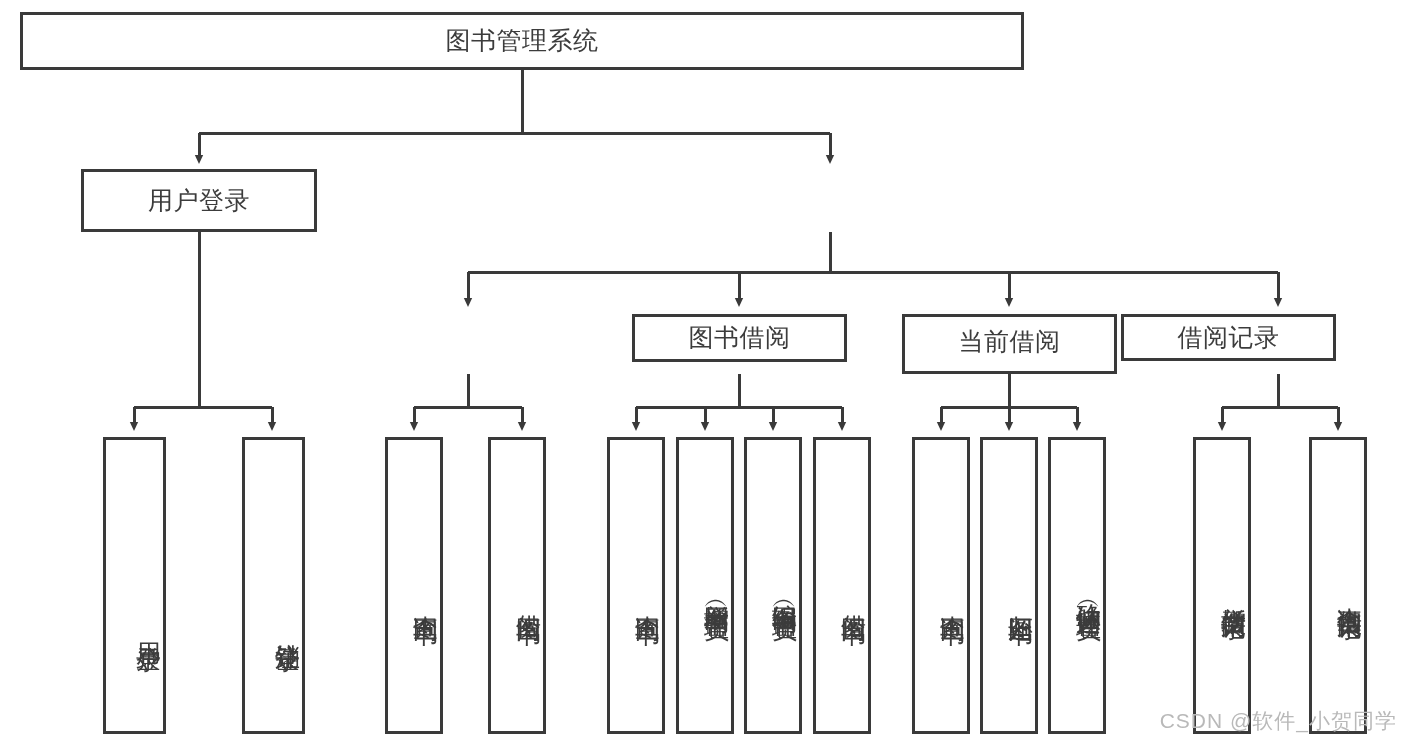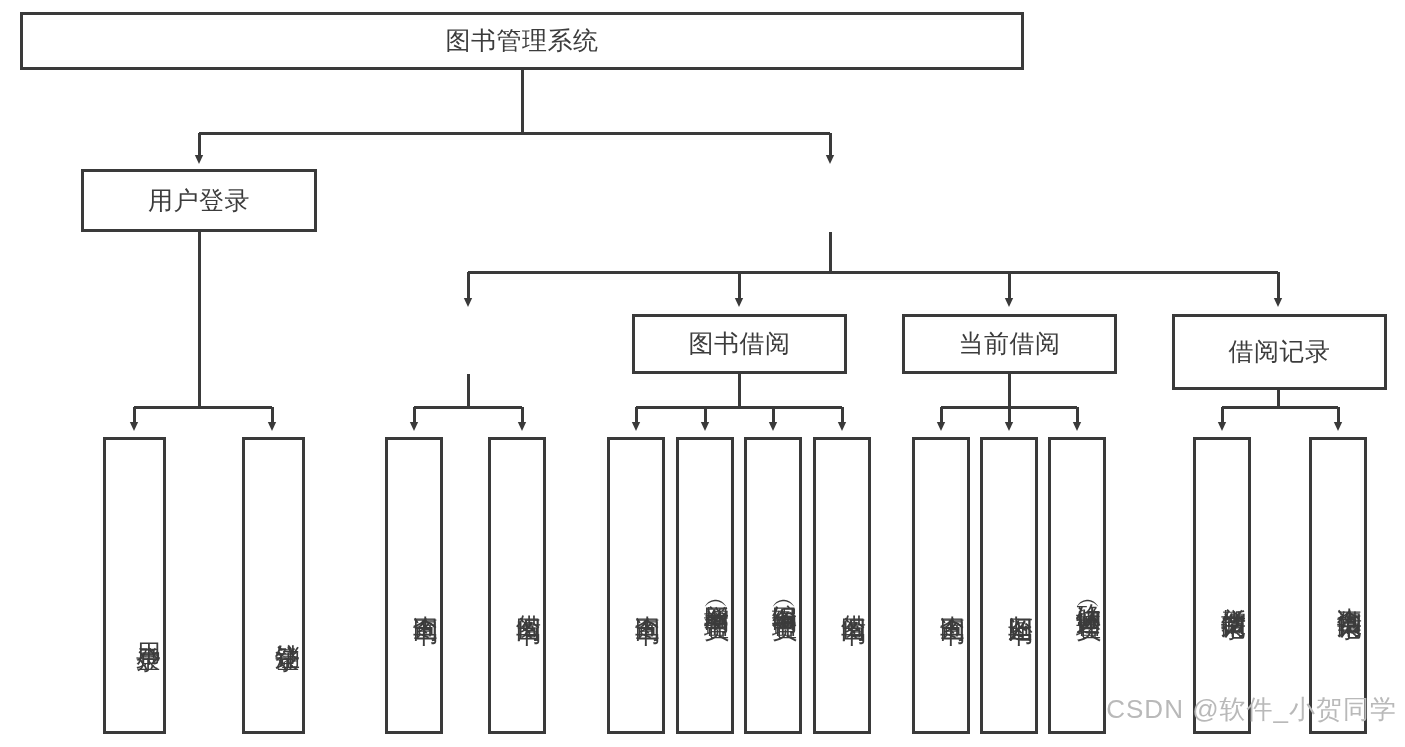--- a/index.html
+++ b/index.html
@@ -54,22 +54,22 @@
     padding-top: 14px;
   }
   .node.vert.mid-start { padding-top: 82px; }
   .node.vert.deep-start { padding-top: 26px; }
   .node.vert .vtext {
     display: block;
   }
   #watermark {
     position: absolute;
     right: 8px;
-    bottom: 20px;
-    font-size: 26px;
+    bottom: 12px;
+    font-size: 21px;
     color: #b9b9b9;
     letter-spacing: 1px;
     white-space: nowrap;
   }
 </style>
 </head>
 <body>
 
 <div id="diagram-root">
 
@@ -128,29 +128,29 @@
   <div class="node horiz" style="left:20px; top:12px; width:1004px; height:58px;">
     <span>图书管理系统</span>
   </div>
 
   <div class="node horiz" style="left:81px; top:169px; width:236px; height:63px;">
     <span>用户登录</span>
   </div>
 
 
 
-  <div class="node horiz" style="left:632px; top:314px; width:215px; height:60px;">
+  <div class="node horiz" style="left:632px; top:314px; width:215px; height:48px;">
     <span>图书借阅</span>
   </div>
 
-  <div class="node horiz" style="left:902px; top:314px; width:215px; height:60px;">
+  <div class="node horiz" style="left:902px; top:314px; width:215px; height:60px;font-family:Liberation Mono, monospace;">
     <span>当前借阅</span>
   </div>
 
-  <div class="node horiz" style="left:1172px; top:314px; width:215px; height:76px;align-items:center;">
+  <div class="node horiz" style="left:1121px; top:314px; width:215px; height:47px;align-items:center;">
     <span>借阅记录</span>
   </div>
 
   <div class="node vert mid-start" style="left:103px; top:437px; width:63px; height:297px;">
     <span class="vtext">用户登录</span>
   </div>
 
   <div class="node vert mid-start" style="left:242px; top:437px; width:63px; height:297px;">
     <span class="vtext">注销登录</span>
   </div>

